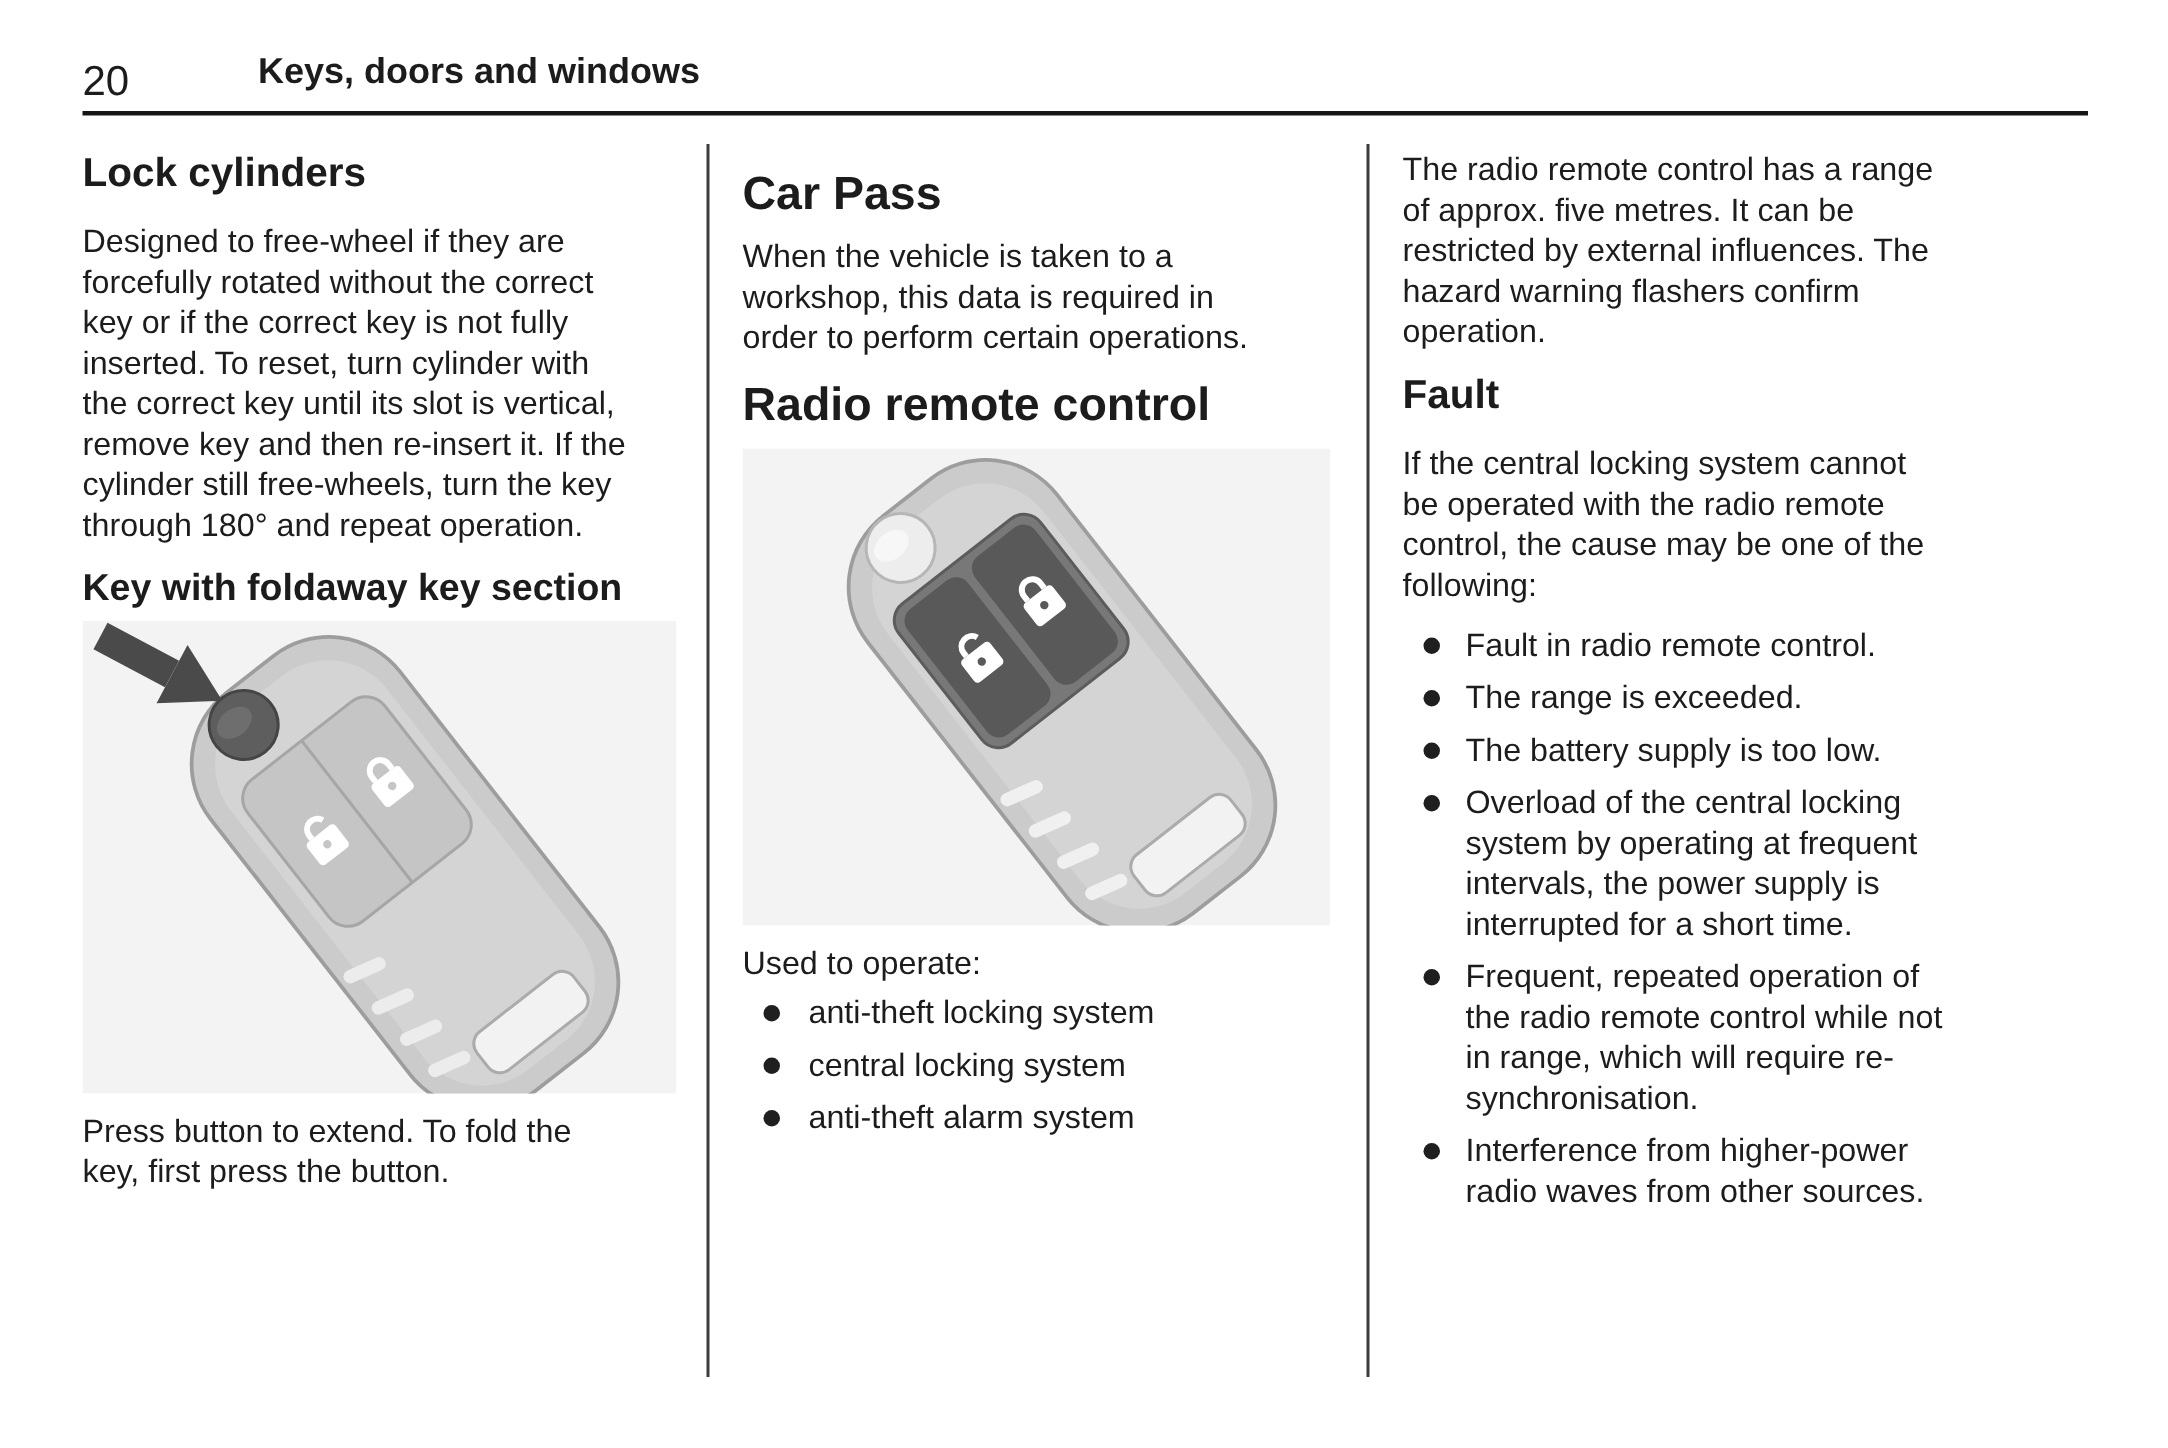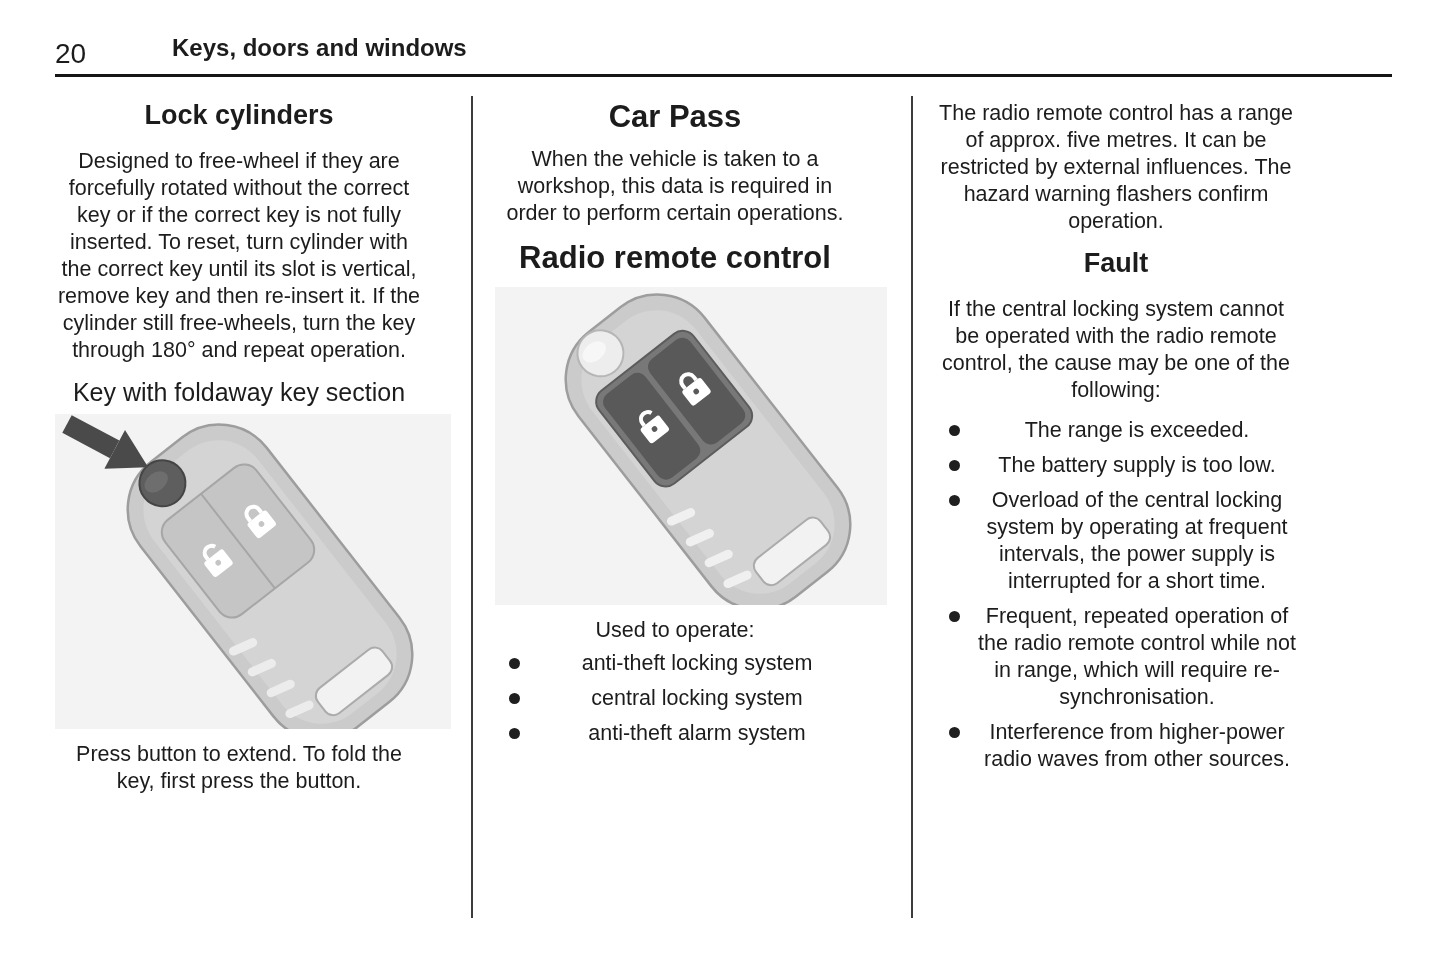--- a/index.html
+++ b/index.html
@@ -7,28 +7,28 @@
     width:1445px;height:965px;position:relative;background:#ffffff;
     font-family:"Liberation Sans", sans-serif;color:#1c1c1c;
     overflow:hidden;
   }
   .pagenum{position:absolute;left:55px;top:38px;font-size:28px;font-weight:400;}
   .chapter{position:absolute;left:172px;top:34px;font-size:24px;font-weight:700;margin:0;}
   .header-rule{position:absolute;left:55px;top:74px;width:1337px;height:3px;background:#161616;}
   .col-divider{position:absolute;top:96px;height:822px;width:2px;background:#3c3c3c;}
   .divider-1{left:471px;}
   .divider-2{left:911px;}
-  .col{position:absolute;top:100px;text-align:center;}
+  .col{position:absolute;top:100px;}
   .col1{left:55px;width:368px;}
   .col2{left:495px;width:360px;}
   .col3{left:935px;width:362px;}
   h2{font-size:27px;font-weight:700;margin:0 0 18px 0;line-height:30px;}
-  h2.big{font-size:31px;margin:0 0 12px 0;line-height:34px;}
+  h2.big{font-size:31px;margin:12px 0 12px 0;line-height:34px;}
   h2.mt{margin-top:14px;}
-  h3{font-size:25px;font-weight:400;margin:14px 0 8px 0;line-height:28px;}
+  h3{font-size:25px;font-weight:700;margin:14px 0 8px 0;line-height:28px;}
   p{font-size:21.5px;line-height:27px;margin:0 0 13px 0;}
   p.intro{margin-bottom:6px;}
   figure{margin:6px 0 12px 0;}
   ul.bullets{list-style:none;margin:4px 0 0 0;padding:0;}
   ul.bullets li{position:relative;padding-left:44px;font-size:21.5px;line-height:27px;margin-bottom:8px;}
   .col3 ul.bullets li{padding-left:42px;}
   ul.bullets li .dot{position:absolute;left:14px;top:8px;width:11px;height:11px;border-radius:50%;background:#1f1f1f;}
   figure svg{display:block;}
 </style>
 </head>
@@ -130,19 +130,20 @@
     <li><span class="dot"></span><span>central locking system</span></li>
     <li><span class="dot"></span><span>anti-theft alarm system</span></li>
   </ul>
 </section>
 
 <section class="col col3">
   <p>The radio remote control has a range of approx. five metres. It can be restricted by external influences. The hazard warning flashers confirm operation.</p>
   <h2>Fault</h2>
   <p>If the central locking system cannot be operated with the radio remote control, the cause may be one of the following:</p>
   <ul class="bullets">
+    <li><span class="dot"></span><span>Fault in radio remote control.</span></li>
     <li><span class="dot"></span><span>The range is exceeded.</span></li>
     <li><span class="dot"></span><span>The battery supply is too low.</span></li>
     <li><span class="dot"></span><span>Overload of the central locking system by operating at frequent intervals, the power supply is interrupted for a short time.</span></li>
     <li><span class="dot"></span><span>Frequent, repeated operation of the radio remote control while not in range, which will require re-synchronisation.</span></li>
     <li><span class="dot"></span><span>Interference from higher-power radio waves from other sources.</span></li>
   </ul>
 </section>
 
 </body></html>

